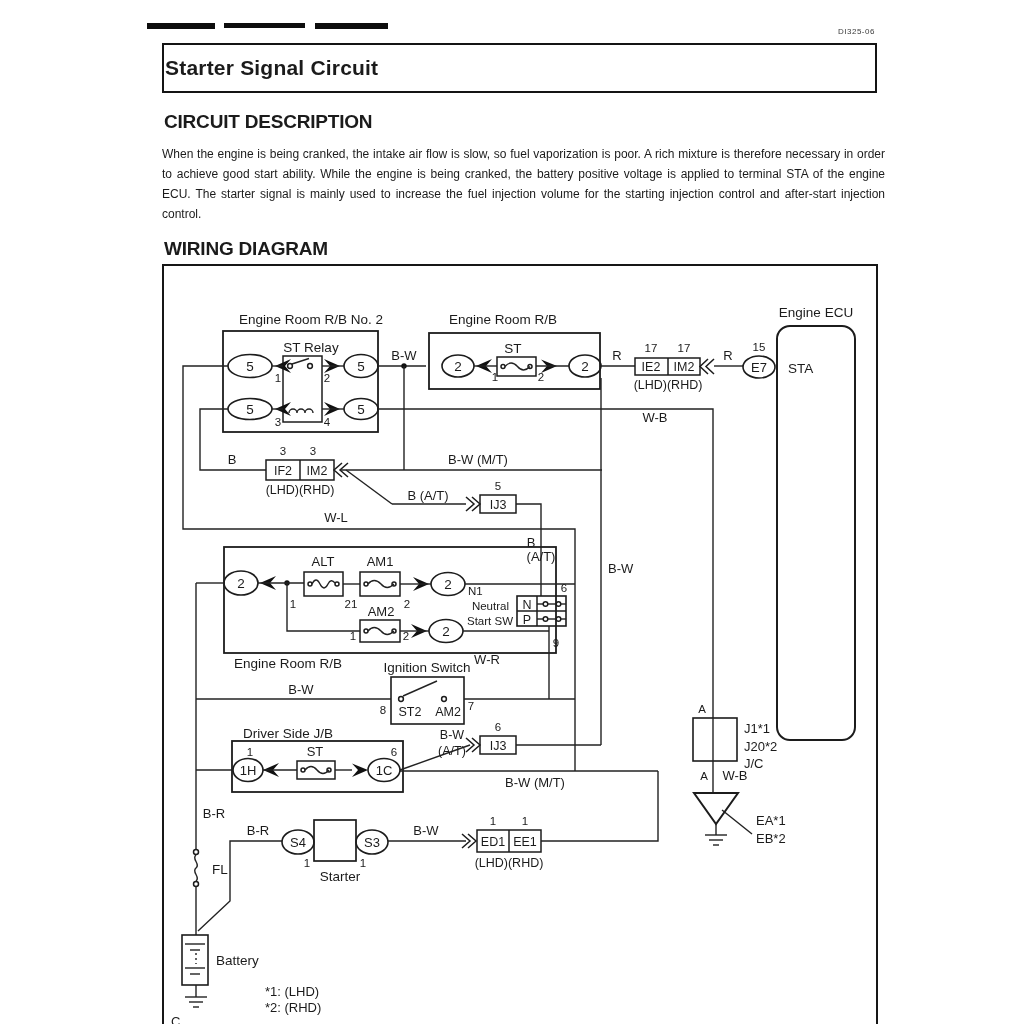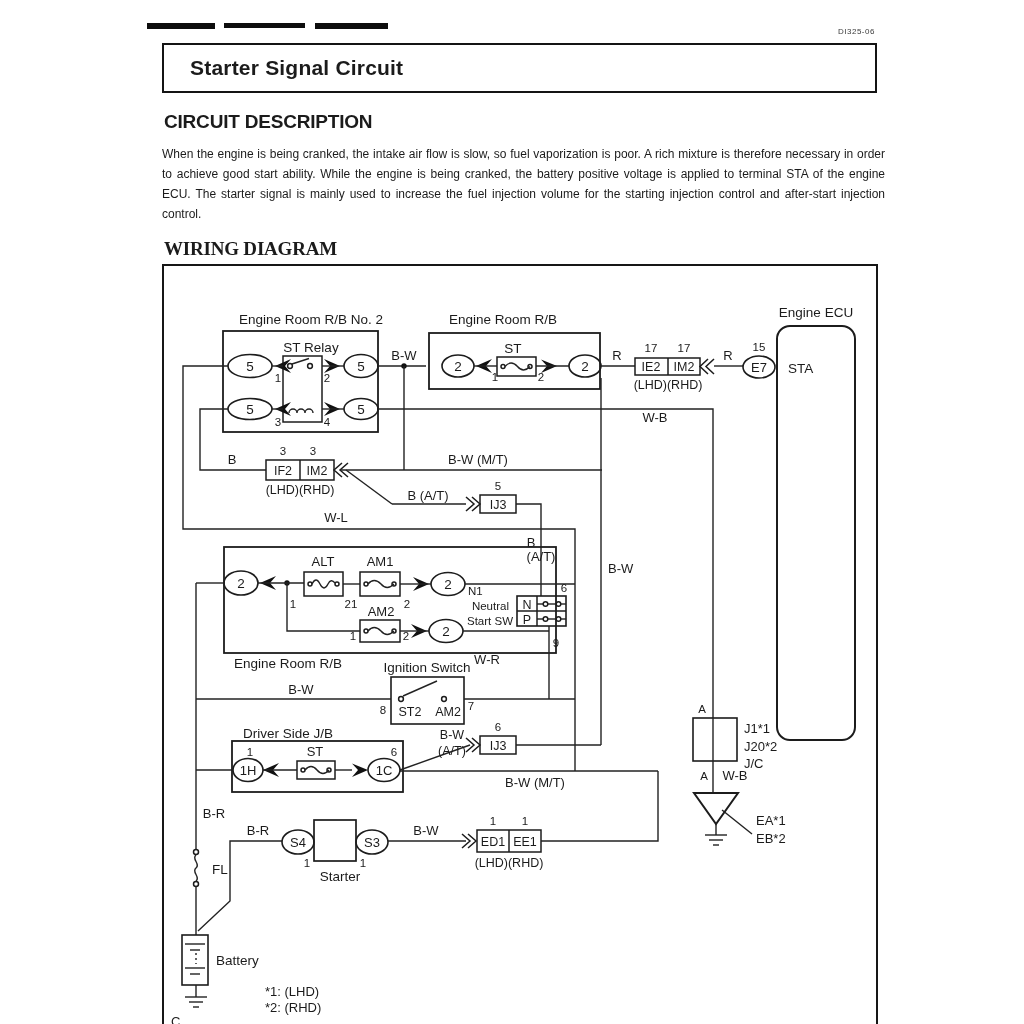--- a/index.html
+++ b/index.html
@@ -1,21 +1,21 @@
 <!DOCTYPE html>
 <html><head>
 <meta charset="utf-8">
 <style>
   html,body{margin:0;padding:0;background:#fff;}
   #page{position:relative;width:927px;height:1024px;background:#ffffff;overflow:hidden;
         font-family:"Liberation Sans",sans-serif;color:#1b1b1b;margin-top:23px;}
   .tornbar{position:absolute;top:0;background:#0d0d0d;}
   #doc-code{position:absolute;left:838px;top:4px;font-size:8px;color:#3a3a3a;letter-spacing:0.5px;}
   #title-box{position:absolute;left:162px;top:20px;width:711px;height:46px;border:2.2px solid #141414;}
-  #title-box .t{font-size:21px;font-weight:700;line-height:46px;padding-left:26px;letter-spacing:0.2px;}
+  #title-box .t{font-size:21px;font-weight:700;line-height:46px;padding-left:1px;letter-spacing:0.2px;}
   .h{position:absolute;font-size:19px;font-weight:700;letter-spacing:-0.2px;}
   #para{position:absolute;left:162px;top:121px;width:723px;font-size:12px;line-height:20px;text-align:justify;}
   svg{position:absolute;left:0;top:0;}
   svg text{font-family:"Liberation Sans",sans-serif;fill:#1b1b1b;}
   .w{fill:none;stroke:#222;stroke-width:1.4;}
   .bx{fill:none;stroke:#1c1c1c;stroke-width:1.8;}
   .cb{fill:none;stroke:#1c1c1c;stroke-width:1.5;}
   .ov{fill:none;stroke:#1c1c1c;stroke-width:1.6;}
   .ar{fill:#111;stroke:none;}
   .ch{fill:none;stroke:#1c1c1c;stroke-width:1.5;}
@@ -35,21 +35,21 @@
   <div class="tornbar" style="left:224px;width:81px;height:5px;"></div>
   <div class="tornbar" style="left:315px;width:73px;height:6px;"></div>
   <div id="doc-code">DI325-06</div>
 
   <div id="title-box">
     <div class="t">Starter Signal Circuit</div>
   </div>
 
   <div class="h" style="left:164px;top:88px;">CIRCUIT DESCRIPTION</div>
   <div id="para">When the engine is being cranked, the intake air flow is slow, so fuel vaporization is poor. A rich mixture is therefore necessary in order to achieve good start ability. While the engine is being cranked, the battery positive voltage is applied to terminal STA of the engine ECU. The starter signal is mainly used to increase the fuel injection volume for the starting injection control and after-start injection control.</div>
-  <div class="h" style="left:164px;top:215px;font-family:Liberation Serif, serif;">WIRING DIAGRAM</div>
+  <div class="h" style="left:164px;top:215px;">WIRING DIAGRAM</div>
 
   <svg width="1024" height="1024" viewBox="0 0 1024 1024">
 
     <g>
       <rect x="163" y="242" width="714" height="768" fill="none" stroke="#161616" stroke-width="2"></rect>
       <text x="171" y="1003" class="t13">C</text>
       <text x="873" y="1007" class="end" style="font-size:9px">A15341</text>
     </g>
 
     <g>

